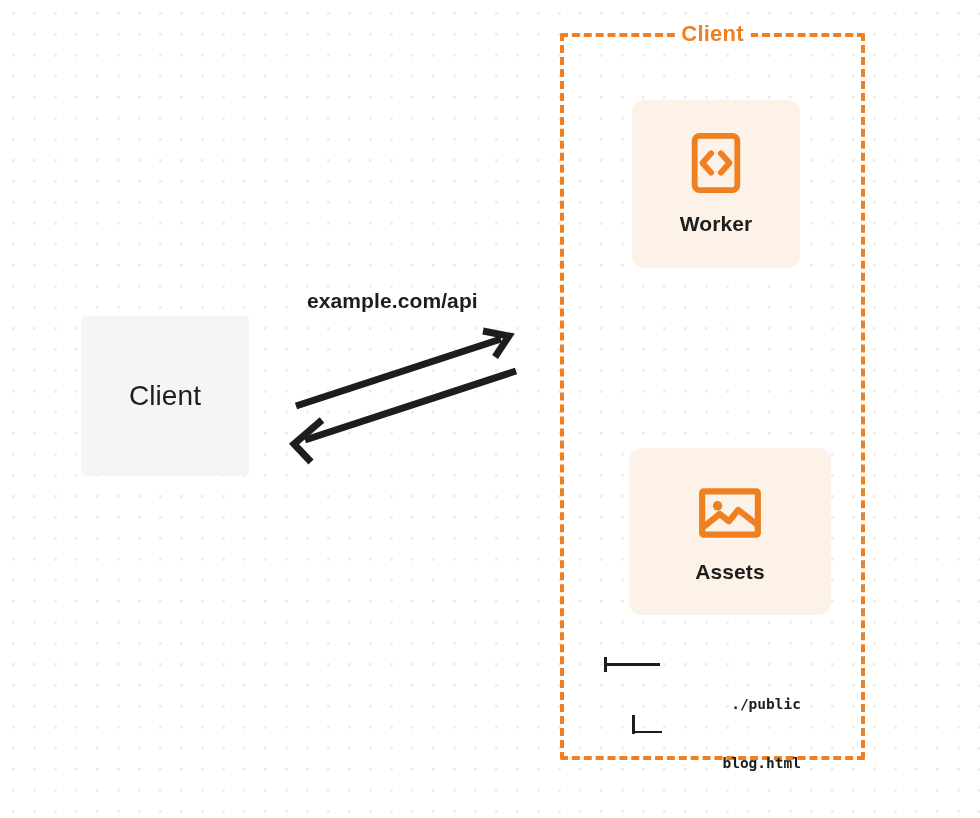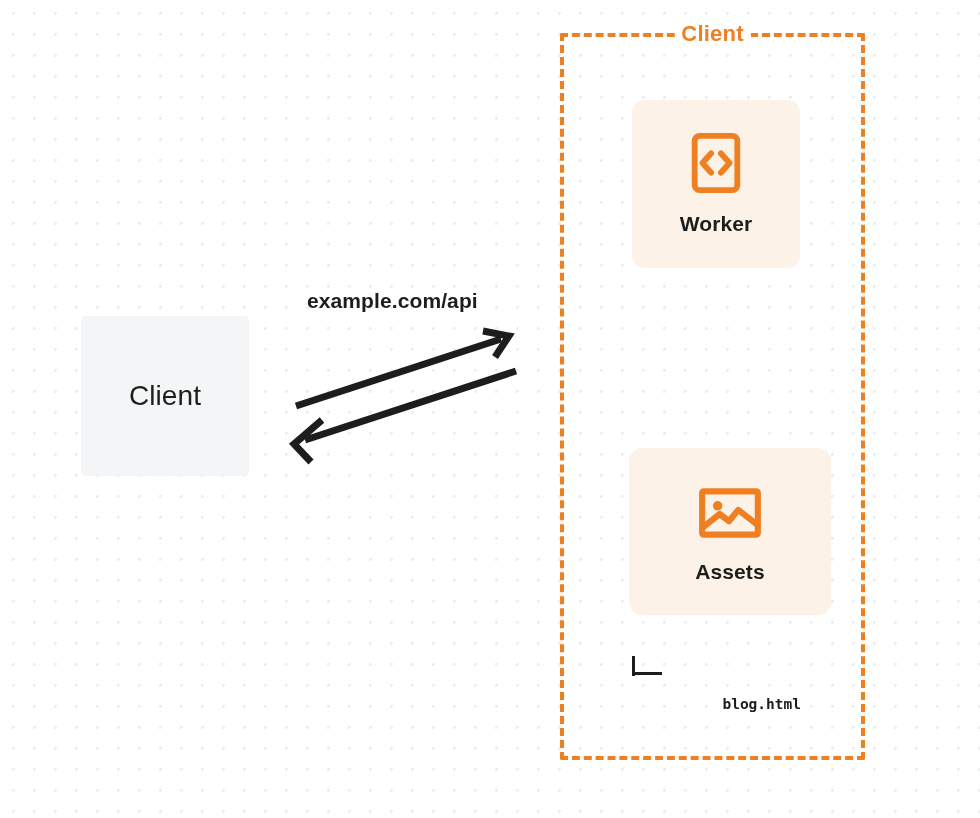--- a/index.html
+++ b/index.html
@@ -234,19 +234,23 @@
     <svg class="card-icon" viewBox="0 0 64 64" fill="none">
       <rect x="5" y="11" width="54" height="42" rx="1.5" ry="1.5" stroke="#ef8022" stroke-width="6" fill="none"></rect>
       <circle cx="20" cy="25" r="4.6" fill="#ef8022"></circle>
       <path d="M7 45 L22 33 L31 40 L40 29 L58 43" stroke="#ef8022" stroke-width="6" stroke-linecap="round" stroke-linejoin="round" fill="none"></path>
     </svg>
     <span class="card-label">Assets</span>
   </div>
 
   <div class="file-tree">
     <div class="tree-row">
+      <span class="tree-glyph tg-root"></span>
+      <span class="tree-name">./public</span>
+    </div>
+    <div class="tree-row">
       <span class="tree-glyph tg-child"></span>
       <span class="tree-name">blog.html</span>
     </div>
     
   </div>
 
 </div>
 
 </body></html>

